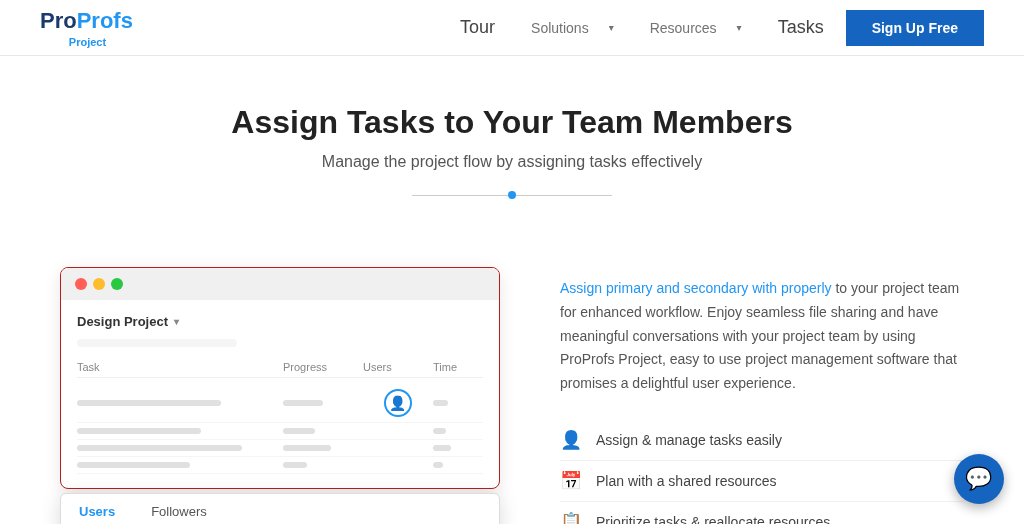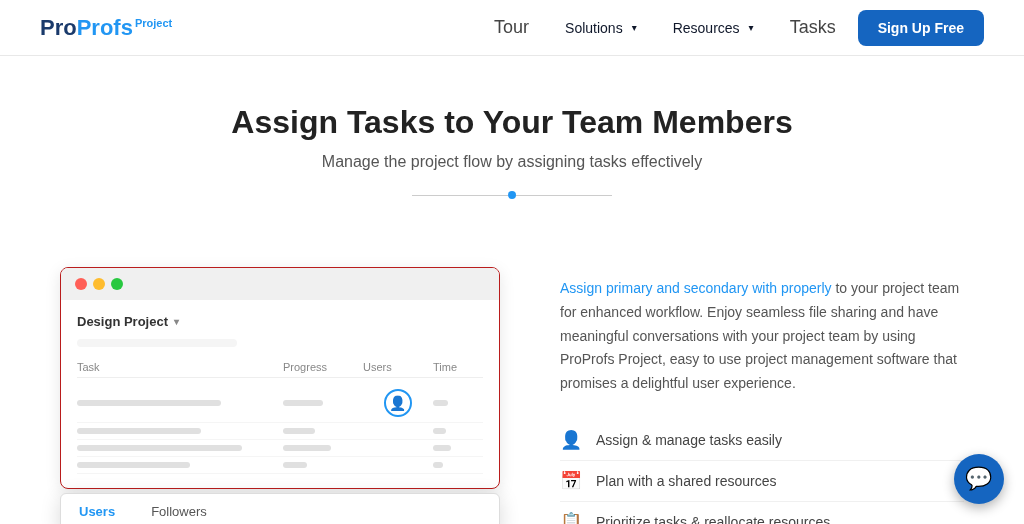--- a/index.html
+++ b/index.html
@@ -9,34 +9,34 @@
     nav {
       display: flex; align-items: center; justify-content: space-between;
       padding: 0 40px; height: 56px;
       border-bottom: 1px solid #e8e8e8;
       background: #fff;
     }
     .logo { display: flex; align-items: center; gap: 2px; }
     .logo-pro { font-size: 22px; font-weight: 800; color: #1a3a6b; }
     .logo-profs { font-size: 22px; font-weight: 800; color: #2196F3; }
     .logo-project { font-size: 11px; color: #2196F3; font-weight: 600; margin-left: 2px; margin-top: 2px; display: block; text-align: center; }
-    .logo-wrap { display: flex; flex-direction: row; }
+    .logo-wrap { display: flex; flex-direction: column; }
     .logo-top { display: flex; }
     .nav-links { display: flex; align-items: center; gap: 8px; }
     .nav-link {
       padding: 8px 14px; font-size: 18px; color: #444; text-decoration: none; cursor: pointer;
     }
     .nav-link-dropdown {
-      display: flex; align-items: center; gap: 9px;
-      padding: 8px 14px; font-size: 14px; color: #0f172a; cursor: pointer;
+      display: flex; align-items: center; gap: 20px;
+      padding: 8px 14px; font-size: 14px; color: #737373; cursor: pointer;
     }
     .chevron { font-size: 10px; }
     .btn-signup {
-      background: #1565C0; color: #fff; border: none; border-radius: 8px;
-      padding: 10px 20px; font-size: 14px; font-weight: 600; cursor: pointer;
+      background: #1565C0; color: #fff; border: none; border-radius: 0;
+      padding: 10px 26px; font-size: 14px; font-weight: 600; cursor: pointer;
     }
 
     
     .hero {
       text-align: center; padding: 48px 20px 32px;
     }
     .hero h1 { font-size: 32px; font-weight: 700; color: #222; margin-bottom: 12px; }
     .hero p { font-size: 16px; color: #555; margin-bottom: 20px; }
     .divider-line {
       display: flex; align-items: center; justify-content: center; gap: 0;

